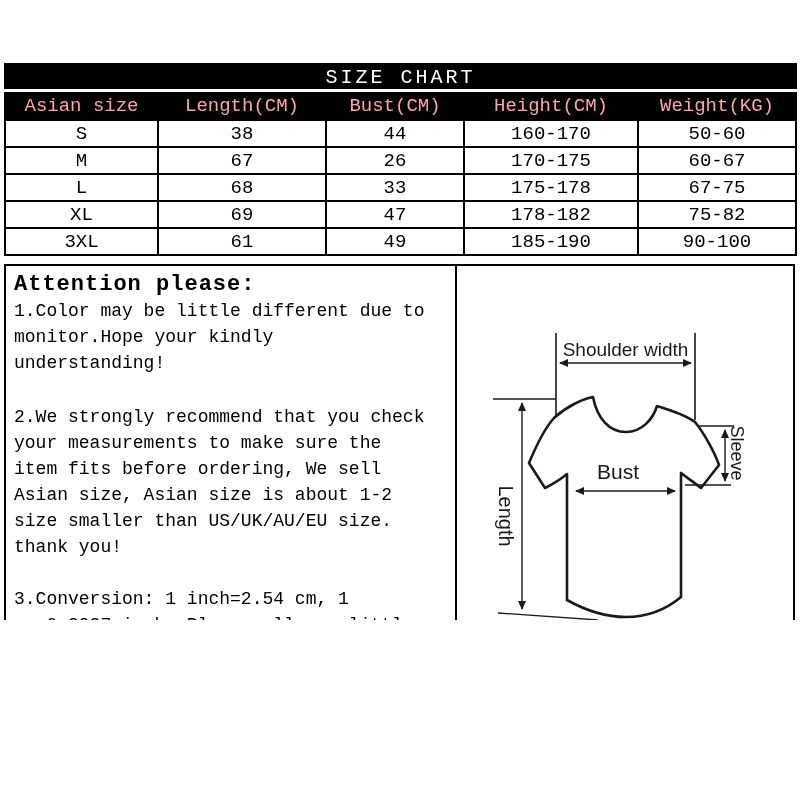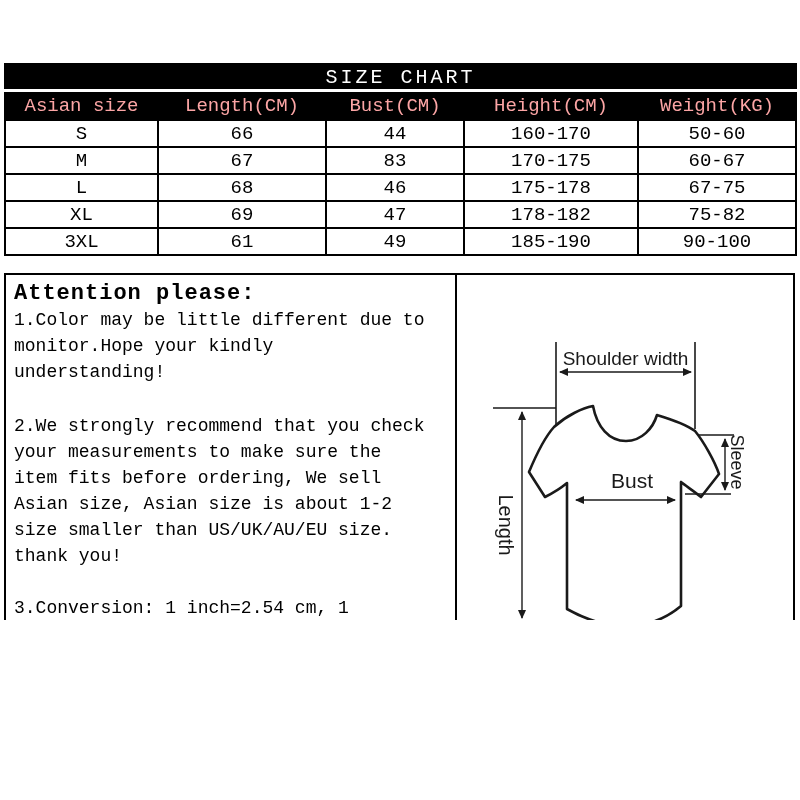--- a/index.html
+++ b/index.html
@@ -10,36 +10,36 @@
   table.size-table{position:absolute;left:4px;top:63px;width:791px;border-collapse:collapse;
                    table-layout:fixed;background:#fff;}
   table.size-table th,table.size-table td{border:2px solid #000;text-align:center;
                    font-weight:normal;padding:0;overflow:hidden;white-space:nowrap;}
   tr.title-row th{background:#000;color:#fff;height:24px;font-size:20px;letter-spacing:3px;
                   border-bottom:3px solid #fff;}
   tr.head-row th{background:#000;color:#fca5a5;height:27px;font-size:19px;}
   tr.data-row td{height:25px;font-size:19px;}
 
   
-  .lower-box{position:absolute;left:4px;top:273px;width:791px;height:457px;box-sizing:border-box;
+  .lower-box{position:absolute;left:4px;top:264px;width:791px;height:457px;box-sizing:border-box;
              border:2px solid #000;display:flex;background:#fff;}
   .notes-pane{width:451px;box-sizing:border-box;border-right:2px solid #000;
               padding:6px 4px 0 8px;flex:none;}
   .notes-heading{font-size:22px;font-weight:bold;letter-spacing:1px;line-height:26px;margin:0;}
   .note{font-size:18px;line-height:26px;white-space:pre-line;margin:0;}
   .note.n1{}
   .note.n2{margin-top:28px;}
   .note.n3{margin-top:26px;}
 
   
   .diagram-pane{position:relative;flex:1;font-family:Liberation Sans, sans-serif;}
   .diagram-pane svg{position:absolute;left:0;top:0;}
   .dlabel{position:absolute;color:#1a1a1a;}
   .lbl-shoulder{left:99px;top:73px;width:139px;text-align:center;font-size:19px;}
-  .lbl-bust{left:140px;top:194px;width:70px;text-align:center;font-size:21px;}
+  .lbl-bust{left:140px;top:194px;width:70px;text-align:left;font-size:21px;}
   .lbl-sleeve{left:279px;top:187px;font-size:18px;transform:translate(-50%,-50%) rotate(90deg);}
   .lbl-length{left:48px;top:250px;font-size:20px;transform:translate(-50%,-50%) rotate(90deg);}
 </style>
 </head>
 <body>
 
 <div id="page">
 
   <table class="size-table">
     <colgroup>
@@ -55,36 +55,36 @@
     </tr>
     <tr class="head-row">
       <th>Asian size</th>
       <th>Length(CM)</th>
       <th>Bust(CM)</th>
       <th>Height(CM)</th>
       <th>Weight(KG)</th>
     </tr>
     <tr class="data-row">
       <td>S</td>
-      <td>66</td>
+      <td>38</td>
       <td>44</td>
       <td>160-170</td>
       <td>50-60</td>
     </tr>
     <tr class="data-row">
       <td>M</td>
       <td>67</td>
-      <td>83</td>
+      <td>26</td>
       <td>170-175</td>
       <td>60-67</td>
     </tr>
     <tr class="data-row">
       <td>L</td>
       <td>68</td>
-      <td>46</td>
+      <td>33</td>
       <td>175-178</td>
       <td>67-75</td>
     </tr>
     <tr class="data-row">
       <td>XL</td>
       <td>69</td>
       <td>47</td>
       <td>178-182</td>
       <td>75-82</td>
     </tr>

